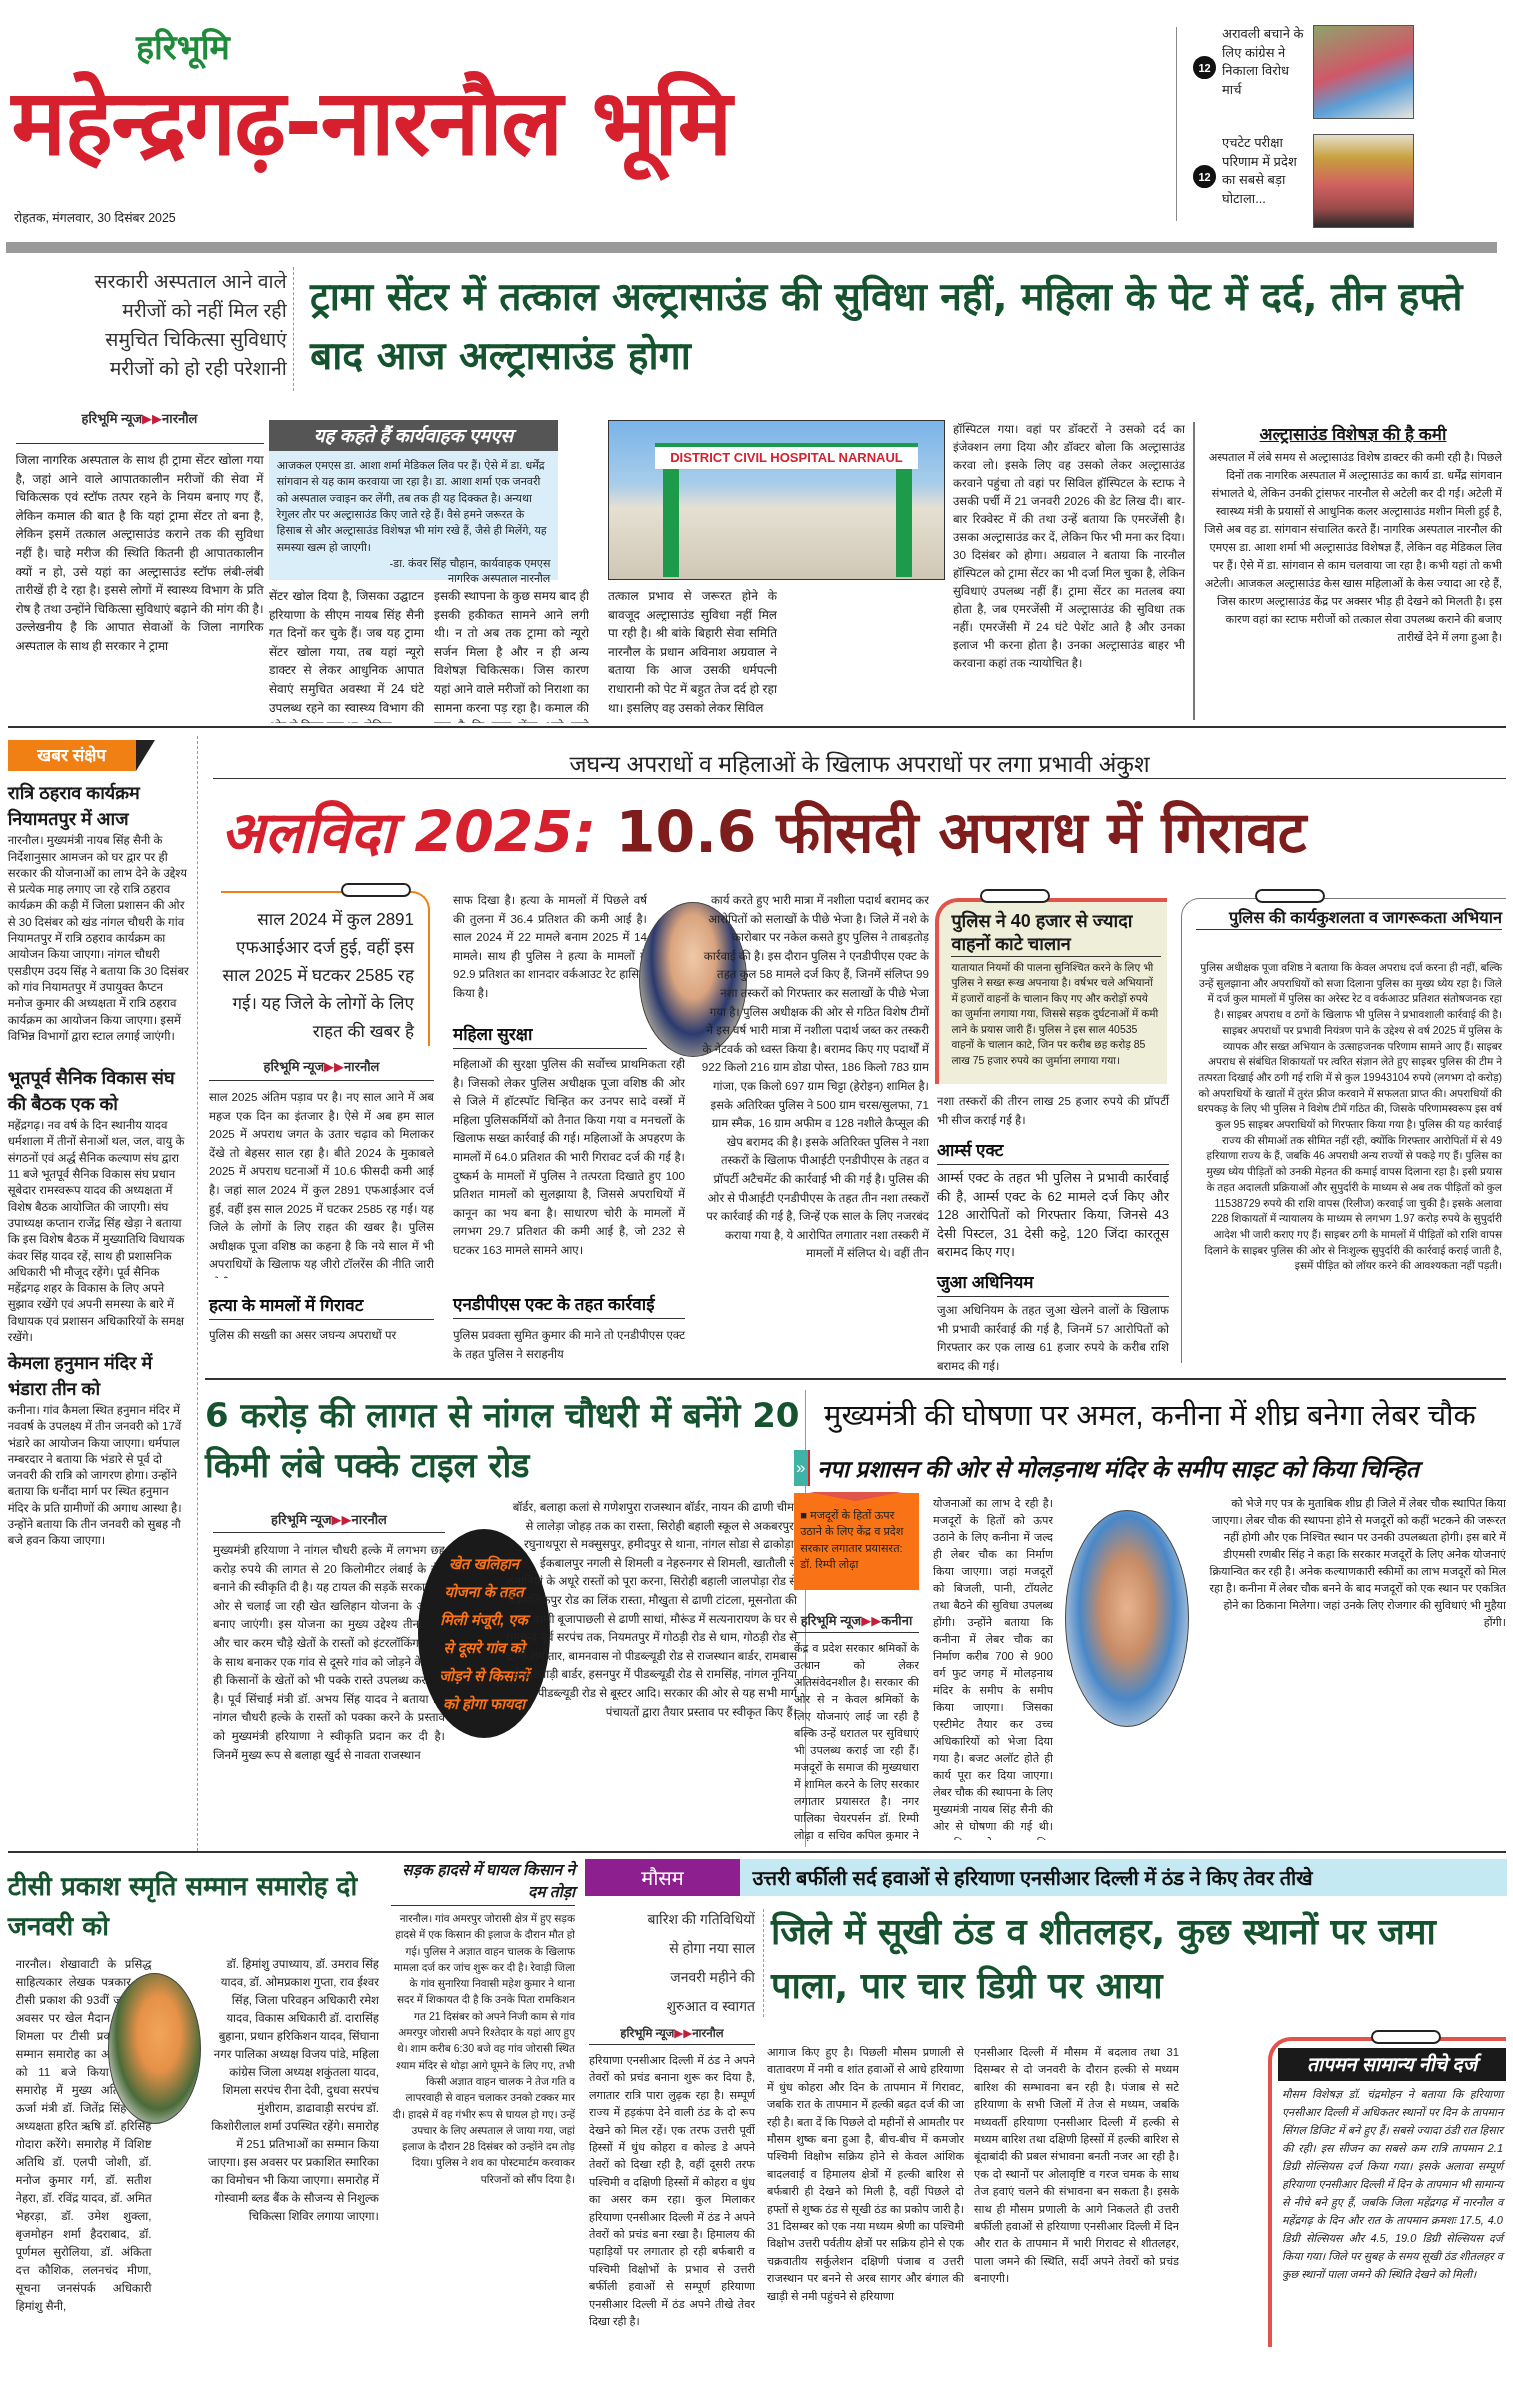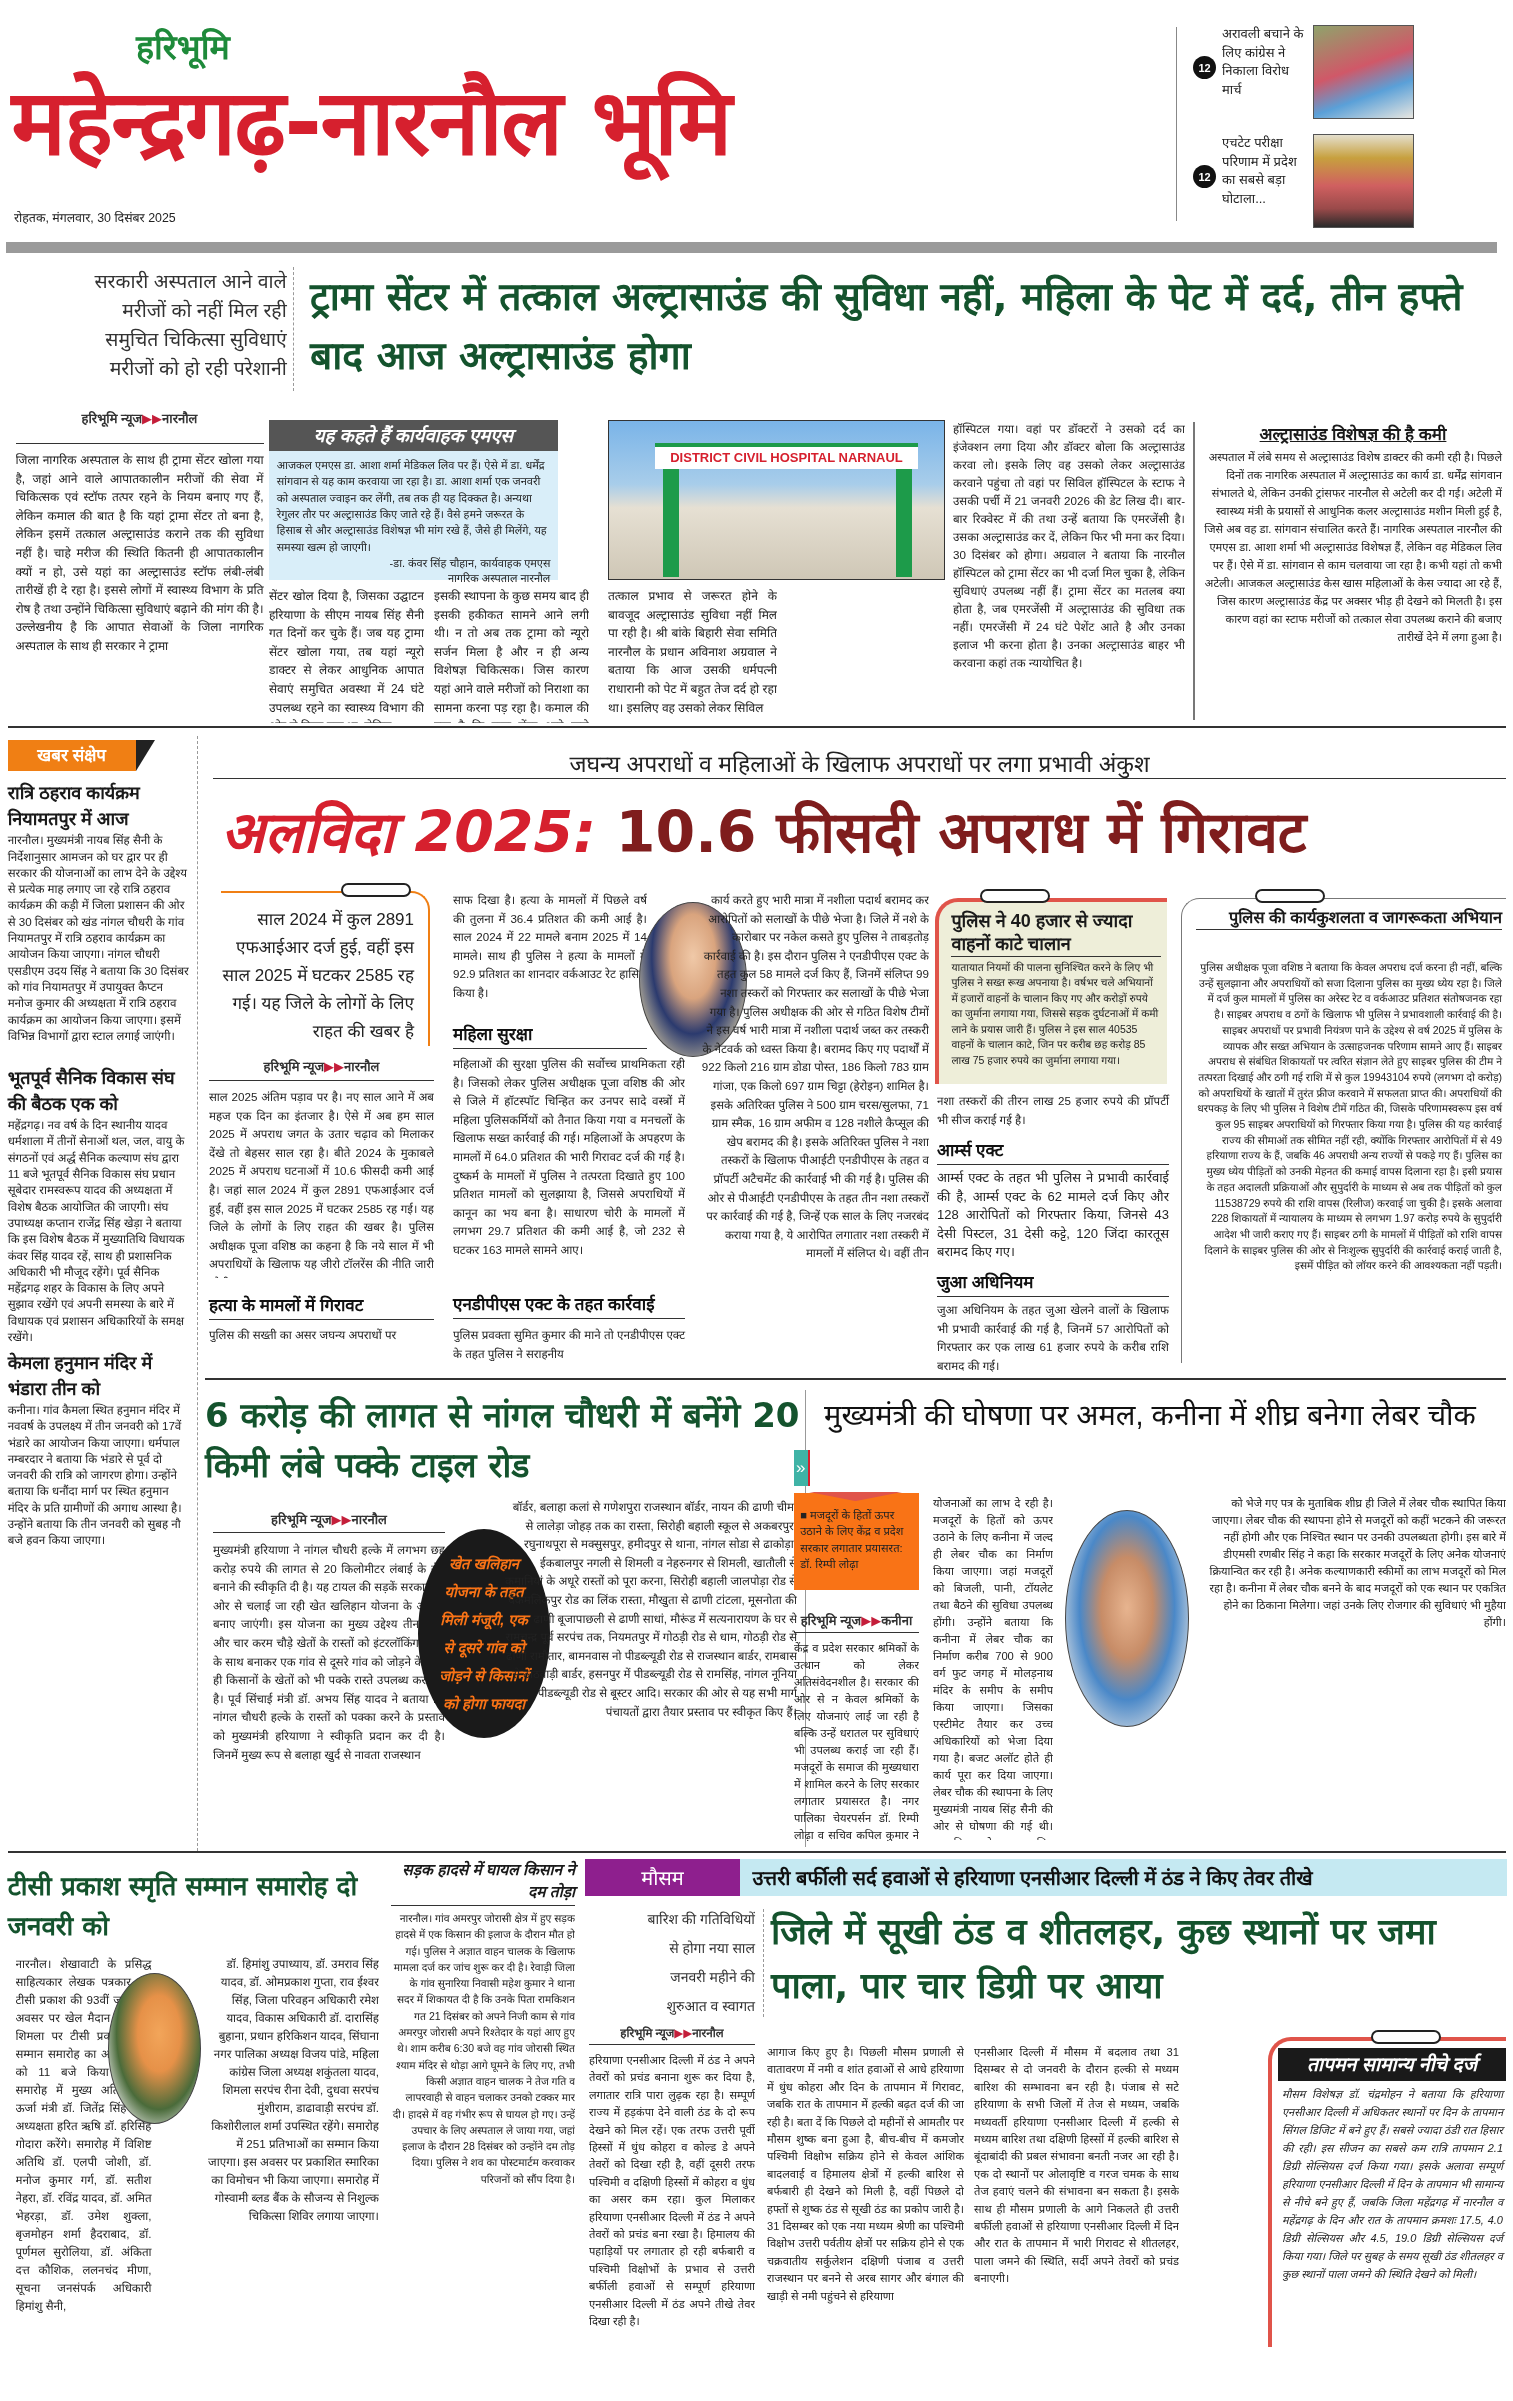--- a/index.html
+++ b/index.html
@@ -162,20 +162,21 @@
 <div class="abs body-text" style="left:213px;top:1541px;width:232px;height:298px;overflow:hidden;font-size:11.6px">मुख्यमंत्री हरियाणा ने नांगल चौधरी हल्के में लगभग छह करोड़ रुपये की लागत से 20 किलोमीटर लंबाई के रोड बनाने की स्वीकृति दी है। यह टायल की सड़कें सरकार की ओर से चलाई जा रही खेत खलिहान योजना के अंतर्गत बनाए जाएंगी। इस योजना का मुख्य उद्देश्य तीन करम और चार करम चौड़े खेतों के रास्तों को इंटरलॉकिंग टाइल के साथ बनाकर एक गांव से दूसरे गांव को जोड़ने के साथ ही किसानों के खेतों को भी पक्के रास्ते उपलब्ध करवाना है। पूर्व सिंचाई मंत्री डॉ. अभय सिंह यादव ने बताया कि नांगल चौधरी हल्के के रास्तों को पक्का करने के प्रस्ताव को मुख्यमंत्री हरियाणा ने स्वीकृति प्रदान कर दी है। जिनमें मुख्य रूप से बलाहा खुर्द से नावता राजस्थान</div>
 <div class="abs" style="left:418px;top:1529px;width:132px;height:209px;background:#1a1a1a;border-radius:50%;display:flex;align-items:center;justify-content:center;padding:17px">
   <div style="color:#f97316;font-size:14.7px;font-weight:bold;font-style:italic;text-align:center;line-height:28px">खेत खलिहान योजना के तहत मिली मंजूरी, एक से दूसरे गांव को जोड़ने से किसानों को होगा फायदा</div>
 </div>
 <div class="abs body-text" style="left:503px;top:1498px;width:294px;height:341px;overflow:hidden;font-size:11.6px;text-align:right">बॉर्डर, बलाहा कलां से गणेशपुरा राजस्थान बॉर्डर, नायन की ढाणी चीमा से लालेड़ा जोहड़ तक का रास्ता, सिरोही बहाली स्कूल से अकबरपुर, रघुनाथपूरा से मक्सुसपुर, हमीदपुर से थाना, नांगल सोडा से ढाकोड़ा, ईकबालपुर नगली से शिमली व नेहरुनगर से शिमली, खातौली से कमानियां के अधूरे रास्तों को पूरा करना, सिरोही बहाली जालपोड़ा रोड से चैकमलिकपुर रोड का लिंक रास्ता, मौखुता से ढाणी टांटला, मूसनोता की ढाणी बूजापाछली से ढाणी साधां, मौरूंड में सत्यनारायण के घर से रामचन्द्र पूर्व सरपंच तक, नियमतपुर में गोठड़ी रोड से धाम, गोठड़ी रोड से ढाणी रामौतार, बामनवास नो पीडब्ल्यूडी रोड से राजस्थान बार्डर, रामबास से ठाठवाड़ी बार्डर, हसनपुर में पीडब्ल्यूडी रोड से रामसिंह, नांगल नूनिया पीडब्ल्यूडी रोड से बूस्टर आदि। सरकार की ओर से यह सभी मार्ग पंचायतों द्वारा तैयार प्रस्ताव पर स्वीकृत किए हैं।</div>
 <div class="abs" style="left:805px;top:1390px;width:0.8px;height:457px;border-left:0.8px solid #999"></div>
 
 <div class="abs" style="left:794px;top:1394px;width:712px;font-size:29px;text-align:center;color:#111;line-height:42px">मुख्यमंत्री की घोषणा पर अमल, कनीना में शीघ्र बनेगा लेबर चौक</div>
 <div class="abs" style="left:794px;top:1448px;width:712px;height:39px;display:flex;align-items:center">
   <span style="width:15.5px;height:36px;background:#3fb3a6;color:#fff;font-size:17px;display:flex;align-items:center;justify-content:center;border-right:2.3px solid #d6202e">»</span>
+  <span style="margin-left:7.7px;font-size:23px;font-style:italic;font-weight:bold;color:#111">नपा प्रशासन की ओर से मोलड़नाथ मंदिर के समीप साइट को किया चिन्हित</span>
 </div>
 <div class="abs" style="left:794px;top:1493px;width:125px;height:97px;background:#f97316;padding:14px 6.2px 0 6.2px">
   <div style="font-size:11.2px;line-height:16.3px;color:#222"><span>■ </span><span>मजदूरों के हितों ऊपर उठाने के लिए केंद्र व प्रदेश सरकार लगातार प्रयासरत: डॉ. रिम्पी लोढ़ा</span></div>
 </div>
 <div class="abs" style="left:809px;top:1492px;width:93px;height:9.3px;border-left:46px solid transparent;border-right:46px solid transparent;border-top:9.3px solid #e0544a"></div>
 <div class="abs byline" style="left:794px;top:1611px;width:125px">
   <span>हरिभूमि न्यूज</span><span class="arr">▶▶</span><span>कनीना</span>
 </div>
 <div class="abs thin-rule" style="left:794px;top:1632px;width:125px"></div>
 <div class="abs body-text" style="left:794px;top:1640px;width:125px;height:201px;overflow:hidden;font-size:11.2px;line-height:17px">केंद्र व प्रदेश सरकार श्रमिकों के उत्थान को लेकर अतिसंवेदनशील है। सरकार की ओर से न केवल श्रमिकों के लिए योजनाएं लाई जा रही है बल्कि उन्हें धरातल पर सुविधाएं भी उपलब्ध कराई जा रही हैं। मजदूरों के समाज की मुख्यधारा में शामिल करने के लिए सरकार लगातार प्रयासरत है। नगर पालिका चेयरपर्सन डॉ. रिम्पी लोढ़ा व सचिव कपिल कुमार ने कहा कि सरकार मजदूरों को कल्याणकारी राशि, सिलाई मशीन, उनकी पढ़ने वाली बेटियों को ई स्कूटी, छात्रवृत्ति सहित विभिन्न</div>

